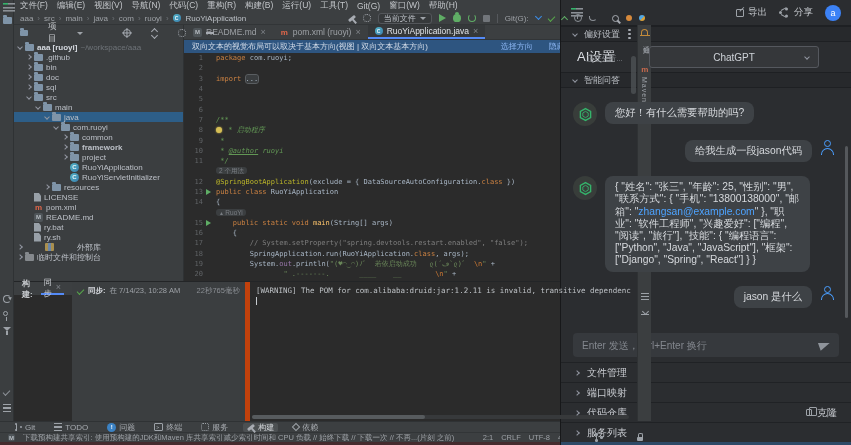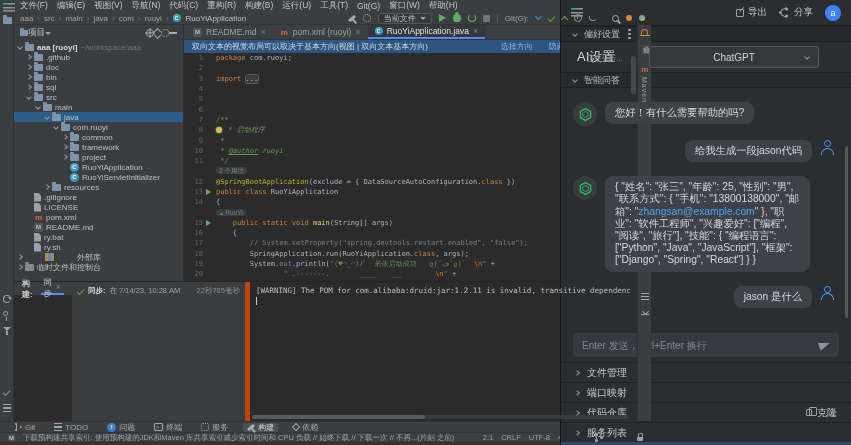--- a/index.html
+++ b/index.html
@@ -18,21 +18,21 @@
 .crumbic{margin-right:1px}
 .toolbar-right{margin-left:auto;display:flex;align-items:center;gap:7px}
 .combo{display:flex;align-items:center;gap:4px;background:#36393b;border:1px solid #54575b;border-radius:3px;height:11px;padding:0 5px;font-size:8px;color:#bcc0c6}
 .gitlabel{font-size:8px;color:#9da1a6}
 .vsep{width:1px;height:9px;background:#55585c}
 .body-row{grid-area:3/2/4/3;display:flex;min-height:0}
 .center{flex:1;display:flex;flex-direction:column;min-width:0}
 .work{flex:1;display:flex;min-height:0}
 
 .project{width:170px;background:#3b3e40;border-right:1px solid #2f3234;display:flex;flex-direction:column}
-.proj-head{height:16px;display:flex;align-items:center;gap:0;padding:0 6px;font-size:8.5px;color:#c7cace}
+.proj-head{height:16px;display:flex;align-items:center;gap:20px;padding:0 6px;font-size:8.5px;color:#c7cace}
 .proj-head .sp{flex:1}
 .tree{flex:1;overflow:hidden;padding-top:1px}
 .trow{height:10px;display:flex;align-items:center;gap:3px;font-size:8px;color:#bcc0c7;white-space:nowrap;overflow:hidden}
 .trow.sel{background:#2d5e88}
 .tlabel.broot{color:#d6dae0;font-weight:bold}
 .thint{color:#6e7378}
 
 .editor{flex:1;display:flex;flex-direction:column;min-width:0;background:#2b2b2b}
 .tabs{height:15px;display:flex;align-items:stretch;background:#3c3f41;border-bottom:1px solid #323537;padding-left:2px}
 .tab{display:flex;align-items:center;gap:4px;padding:0 7px;font-size:8.5px;color:#9da1a6}
@@ -286,26 +286,26 @@
                   <span class="thint"> ~/workspace/aaa</span>
                 </div>
                 <div class="trow" style="padding-left: 13px;">
                   <span class="i i-chev"></span>
                   <span class="i i-folder"></span>
                   <span class="tlabel">.github</span>
                 </div>
                 <div class="trow" style="padding-left: 13px;">
                   <span class="i i-chev"></span>
                   <span class="i i-folder"></span>
+                  <span class="tlabel">bin</span>
+                </div>
+                <div class="trow" style="padding-left: 13px;">
+                  <span class="i i-chev"></span>
+                  <span class="i i-folder"></span>
                   <span class="tlabel">doc</span>
-                </div>
-                <div class="trow" style="padding-left: 13px;">
-                  <span class="i i-chev"></span>
-                  <span class="i i-folder"></span>
-                  <span class="tlabel">bin</span>
                 </div>
                 <div class="trow" style="padding-left: 13px;">
                   <span class="i i-chev"></span>
                   <span class="i i-folder"></span>
                   <span class="tlabel">sql</span>
                 </div>
                 <div class="trow" style="padding-left: 13px;">
                   <span class="i i-chev d"></span>
                   <span class="i i-folder"></span>
                   <span class="tlabel">src</span>
@@ -323,21 +323,21 @@
                 <div class="trow" style="padding-left: 40px;">
                   <span class="i i-chev d"></span>
                   <span class="i i-folder"></span>
                   <span class="tlabel">com.ruoyi</span>
                 </div>
                 <div class="trow" style="padding-left: 49px;">
                   <span class="i i-chev"></span>
                   <span class="i i-folder"></span>
                   <span class="tlabel">common</span>
                 </div>
-                <div class="trow" style="padding-left: 49px;">
+                <div class="trow" style="padding-left: 49px; font-weight: bold;">
                   <span class="i i-chev"></span>
                   <span class="i i-folder"></span>
                   <span class="tlabel">framework</span>
                 </div>
                 <div class="trow" style="padding-left: 49px;">
                   <span class="i i-chev"></span>
                   <span class="i i-folder"></span>
                   <span class="tlabel">project</span>
                 </div>
                 <div class="trow" style="padding-left: 49px;">
@@ -347,25 +347,20 @@
                 </div>
                 <div class="trow" style="padding-left: 49px;">
                   <span class="i i-chev hid"></span>
                   <span class="i i-class"></span>
                   <span class="tlabel">RuoYiServletInitializer</span>
                 </div>
                 <div class="trow" style="padding-left: 31px;">
                   <span class="i i-chev"></span>
                   <span class="i i-folder"></span>
                   <span class="tlabel">resources</span>
-                </div>
-                <div class="trow" style="padding-left: 13px;">
-                  <span class="i i-chev hid"></span>
-                  <span class="i i-file"></span>
-                  <span class="tlabel">.gitignore</span>
                 </div>
                 <div class="trow" style="padding-left: 13px;">
                   <span class="i i-chev hid"></span>
                   <span class="i i-file"></span>
                   <span class="tlabel">LICENSE</span>
                 </div>
                 <div class="trow" style="padding-left: 13px;">
                   <span class="i i-chev hid"></span>
                   <span class="i i-maven"></span>
                   <span class="tlabel">pom.xml</span>

